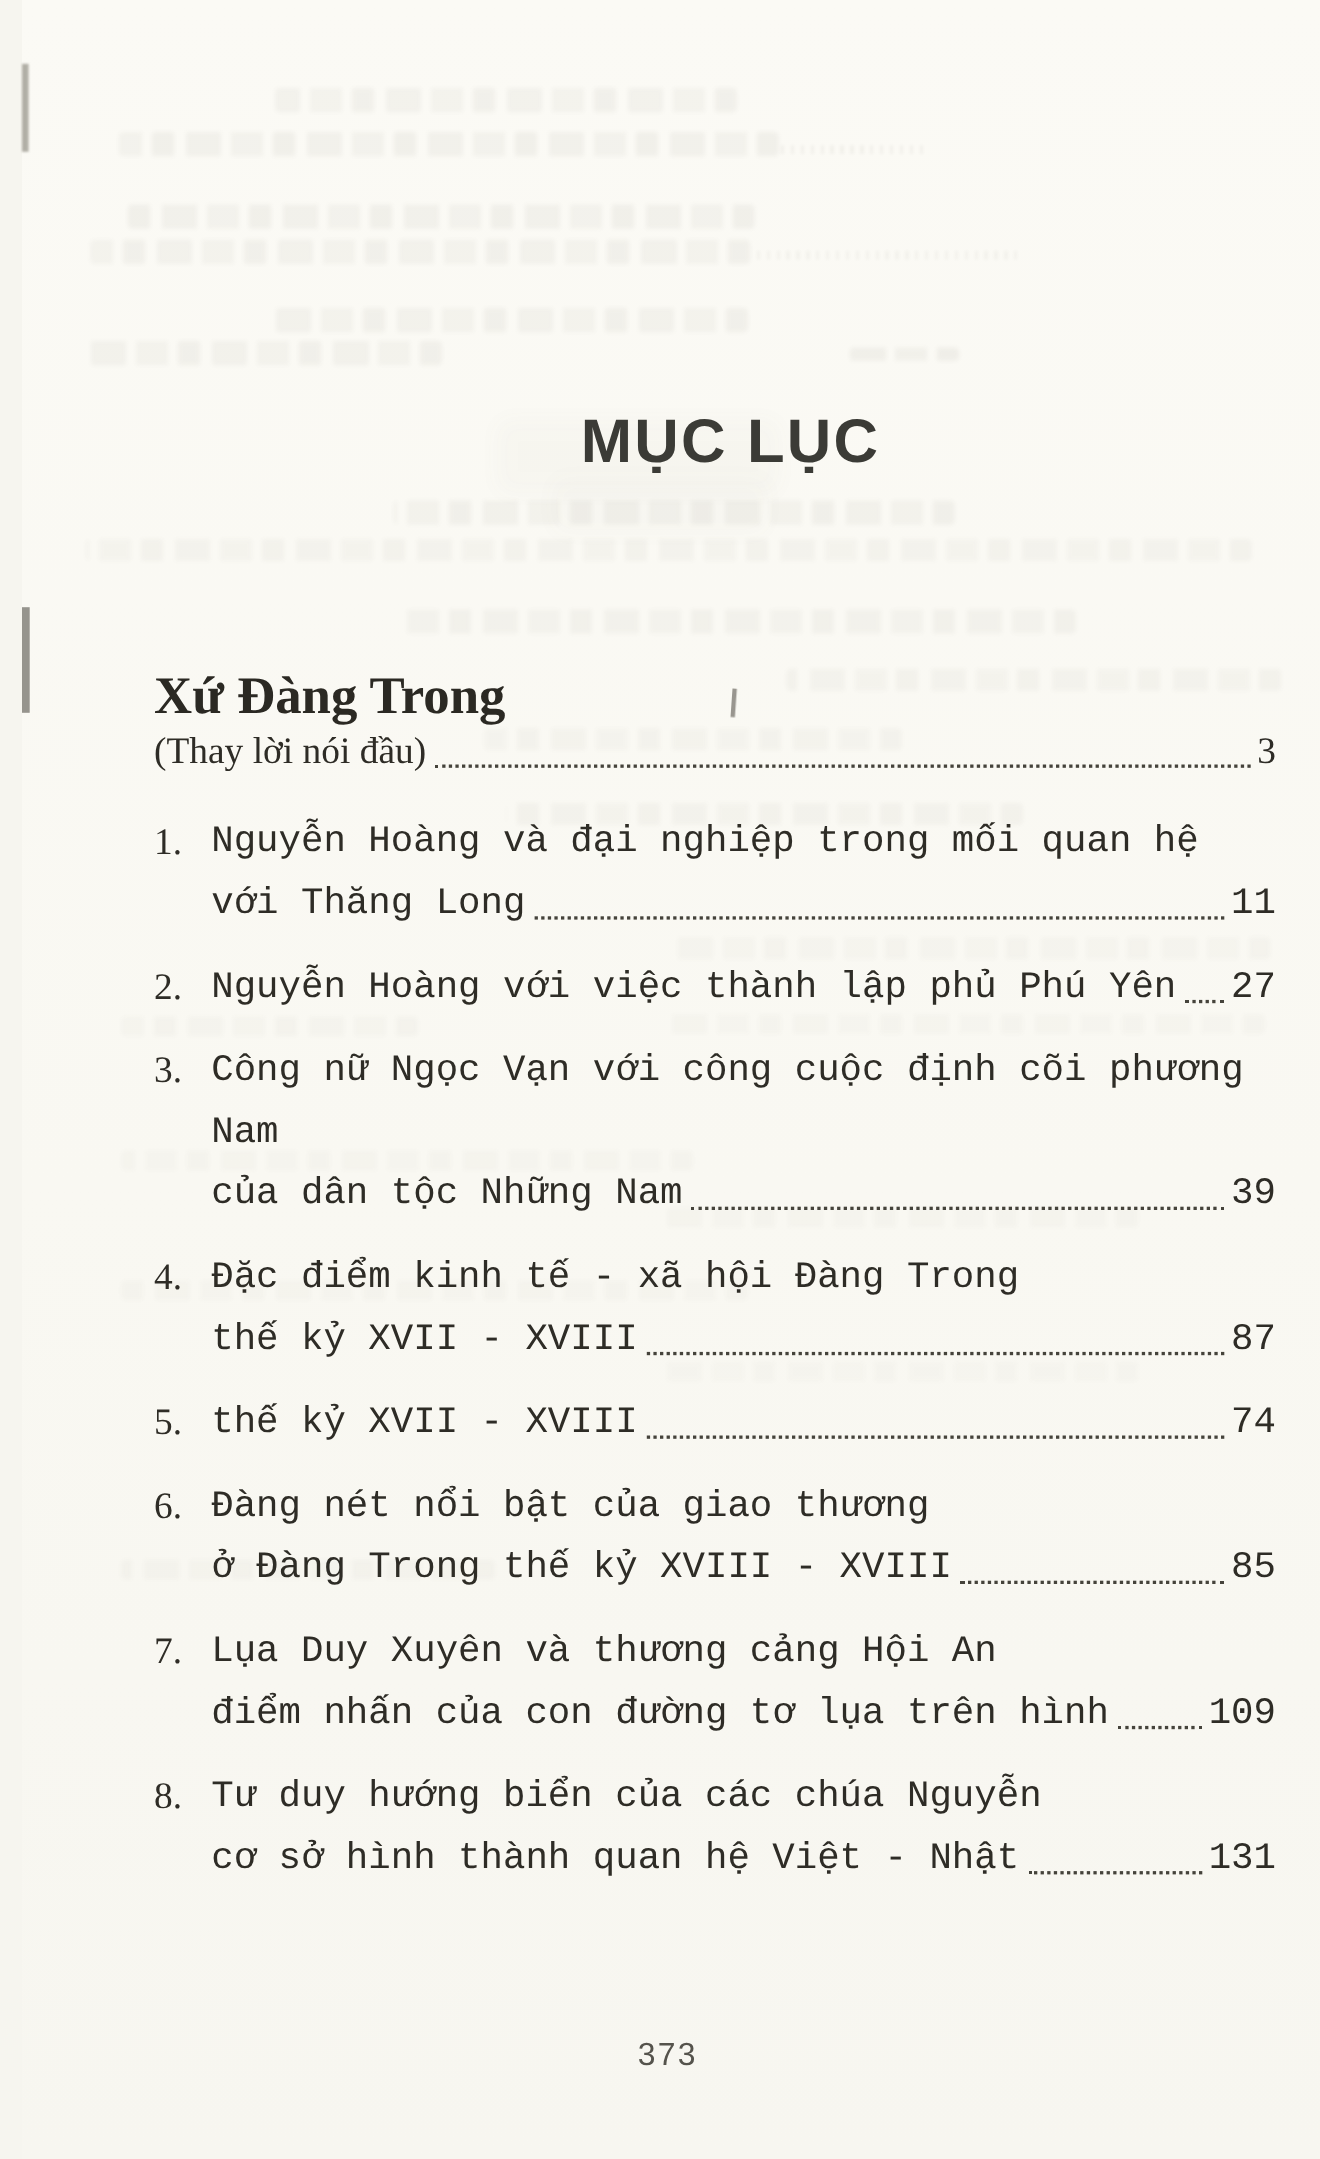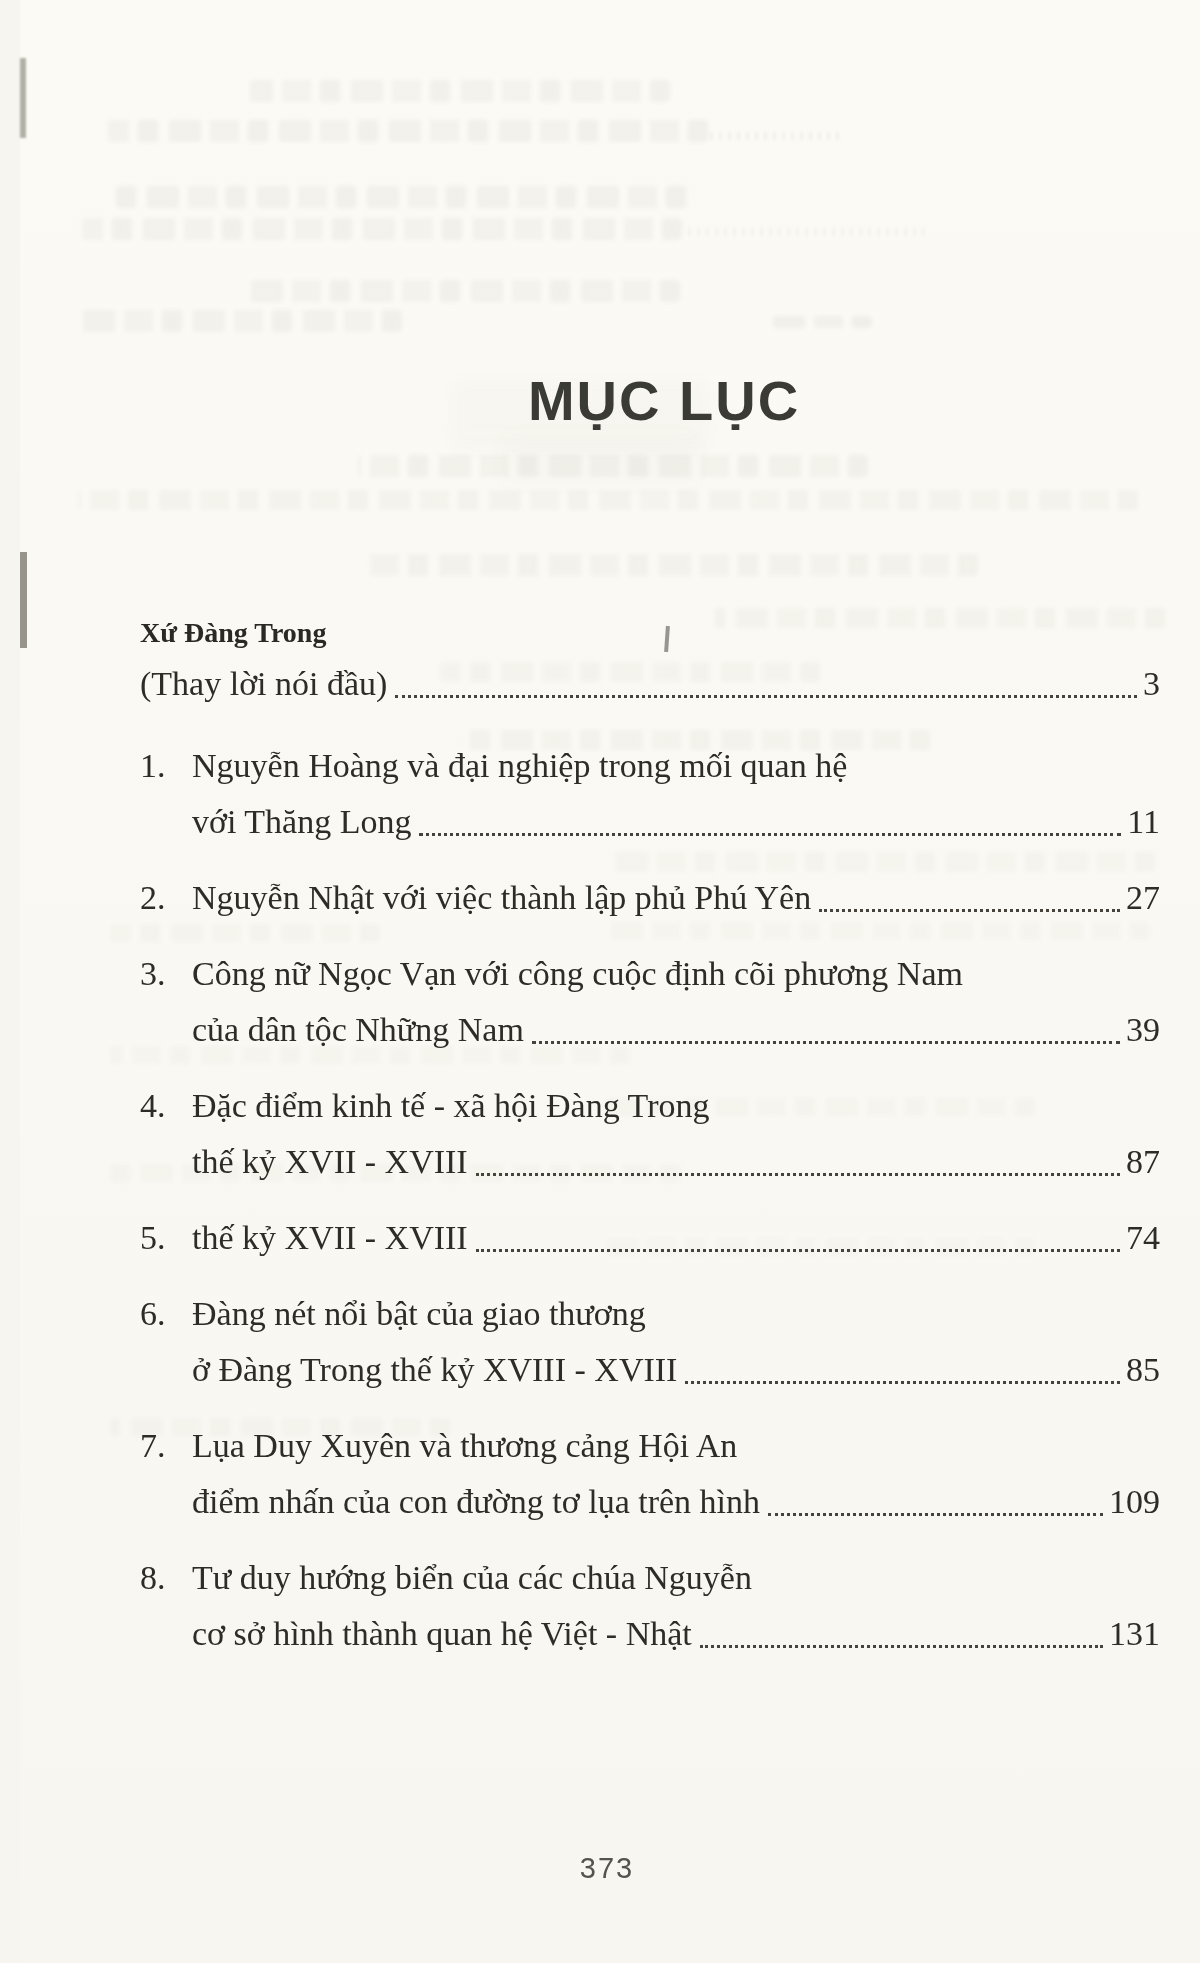--- a/index.html
+++ b/index.html
@@ -59,21 +59,21 @@
   }
 
   
   .toc {
     position: absolute;
     left: 120px; top: 610px;
     width: 1020px; 
   }
   .preface-heading {
     font-weight: 700;
-    font-size: 28px;
+    font-size: 48px;
     line-height: 46px;
     color: #2b2923;
   }
   .entry-line {
     display: flex;
     align-items: center;
     font-size: 34px;
     line-height: 56px;
     color: #2e2c26;
   }
@@ -98,21 +98,21 @@
   .entry {
     display: flex;
     align-items: flex-start;
     margin-bottom: 20px;
   }
   .entry .num {
     flex: 0 0 52px;
     font-size: 34px;
     line-height: 56px;
   }
-  .entry-body { flex: 1; }
+  .entry-body { flex: 1; font-family: Liberation Mono, monospace; }
 
   
   .folio {
     position: absolute;
     left: 0; top: 1852px; width: 1200px;
     text-align: center;
     transform: translateX(-13px);
     font-family: "Liberation Sans", sans-serif;
     font-size: 29px;
     letter-spacing: 2px;
@@ -178,21 +178,21 @@
               <span class="leader"></span>
               <span class="pagenum">11</span>
             </div>
           </div>
   </li>
 
   <li class="entry">
     <span class="num">2.</span>
     <div class="entry-body">
             <div class="entry-line">
-              <span class="line-text">Nguyễn Nhật với việc thành lập phủ Phú Yên</span>
+              <span class="line-text">Nguyễn Hoàng với việc thành lập phủ Phú Yên</span>
               <span class="leader"></span>
               <span class="pagenum">27</span>
             </div>
           </div>
   </li>
 
   <li class="entry">
     <span class="num">3.</span>
     <div class="entry-body">
             <div class="entry-line">

